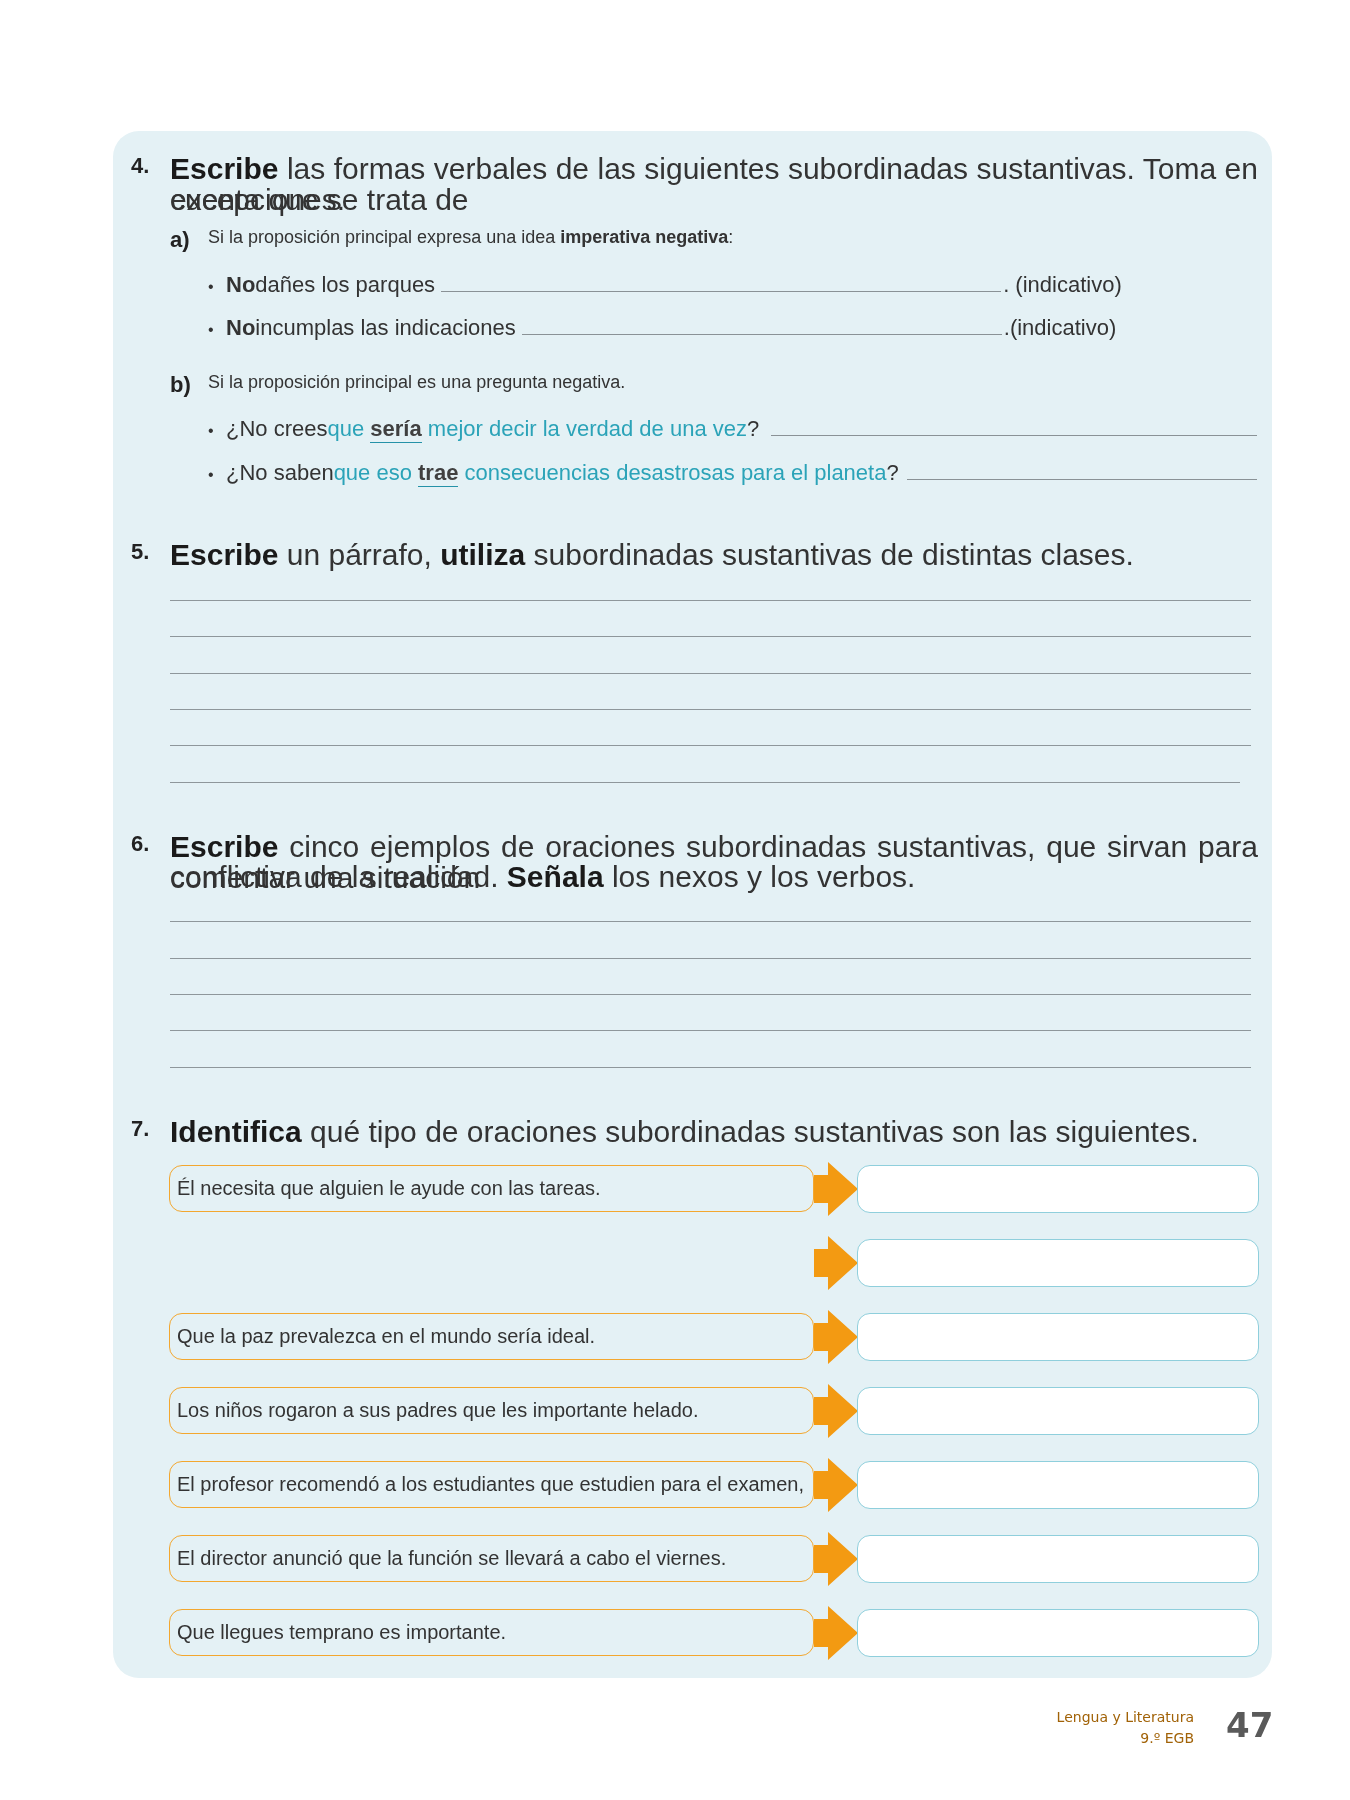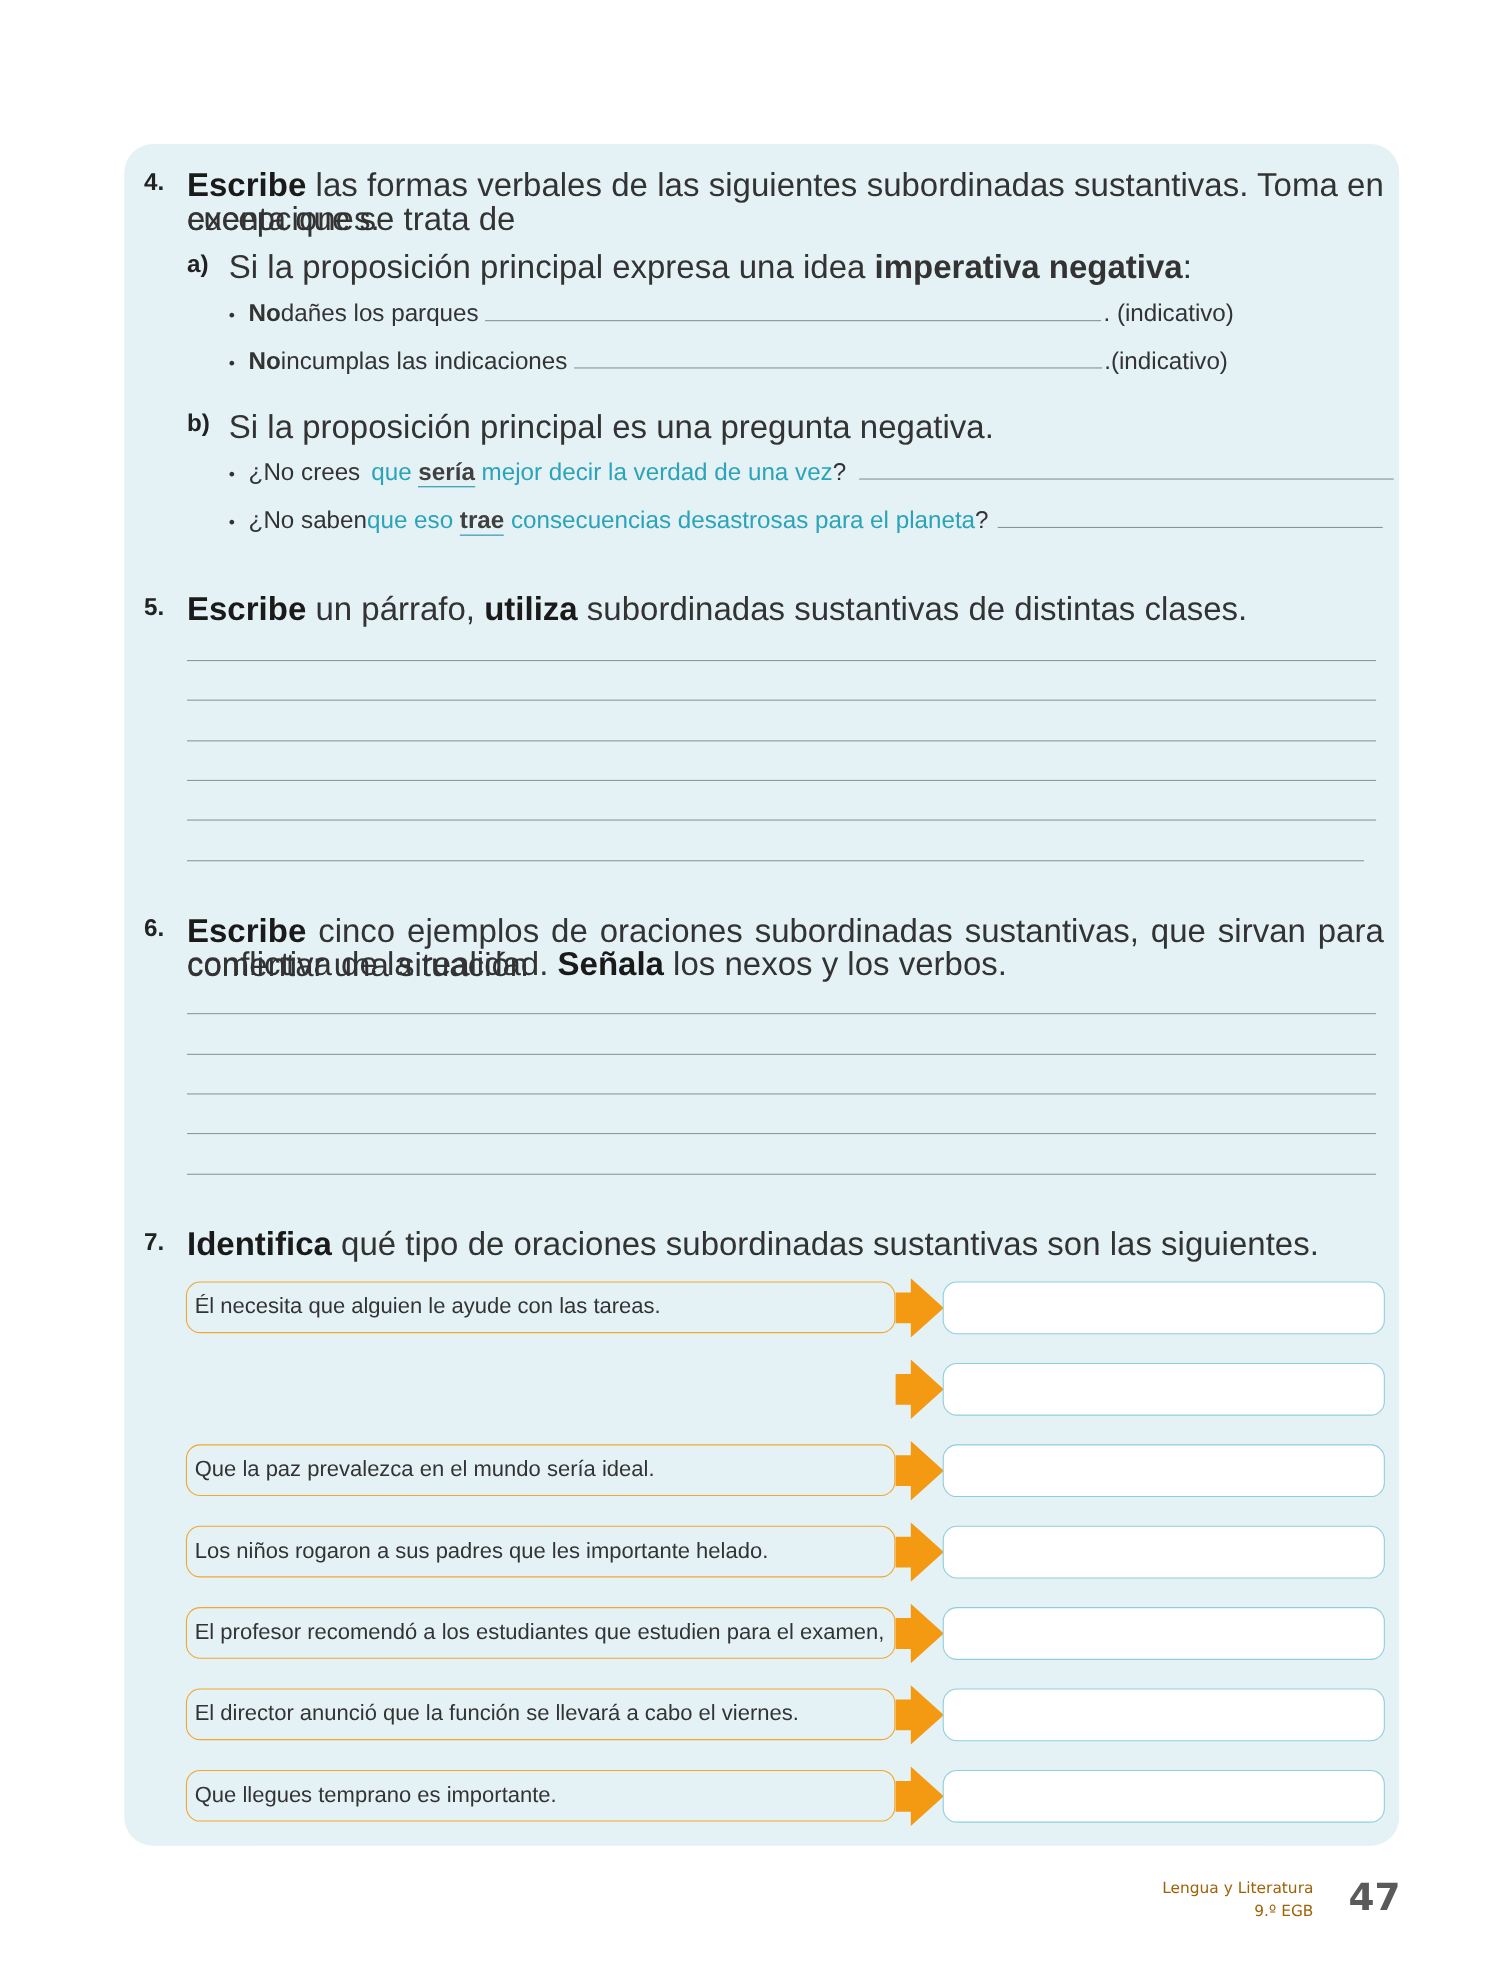--- a/index.html
+++ b/index.html
@@ -10,21 +10,21 @@
   }
   .panel {
     position: absolute; left: 113px; top: 131px; width: 1159px; height: 1547px;
     background: #e4f1f5; border-radius: 26px;
   }
   .qnum { position: absolute; left: 131px; font-weight: bold; font-size: 22px; color: #222; }
   .qtext { position: absolute; left: 170px; width: 1088px; font-size: 30px; line-height: 31px; color: #333; }
   .qtext b { color: #1a1a1a; }
   .justify { text-align: justify; text-align-last: left; }
   .sub-label { position: absolute; left: 170px; font-weight: bold; font-size: 22px; color: #222; }
-  .sub-text { position: absolute; left: 208px; font-size: 30px; color: #333; white-space: nowrap; text-align: right; }
+  .sub-text { position: absolute; left: 208px; font-size: 18px; color: #333; white-space: nowrap; text-align: right; }
   .bullet-row { position: absolute; left: 208px; font-size: 22px; color: #333; white-space: nowrap; display: flex; align-items: baseline; }
   .bullet-dot { display: inline-block; width: 18px; font-size: 16px; color: #333; }
   .blank { display: inline-block; border-bottom: 1.5px solid #8a9296; height: 1px; margin: 0 2px 0 6px; vertical-align: baseline; }
   .teal { color: #2ba3b8; }
   .teal-verb { color: #404040; font-weight: bold; border-bottom: 1.5px solid #2592a8; }
   .write-line { position: absolute; left: 170px; height: 0; border-top: 1.5px solid #8e979b; }
   .row { position: absolute; left: 169px; height: 50px; width: 1090px; }
   .sentence-box {
     position: absolute; left: 0; top: 0; width: 645px; height: 47px;
     border: 1.5px solid #f3a72f; border-radius: 13px; background: #e4f1f5;
@@ -74,21 +74,21 @@
   <span class="blank" style="width:480px;"></span>
   <span>.(indicativo)</span>
 </div>
 
 <div class="sub-label" style="top:372px;">b)</div>
 <div class="sub-text" style="top:372px;">Si la proposición principal es una pregunta negativa.</div>
 
 <div class="bullet-row" style="top:416px;">
   <span class="bullet-dot">•</span>
   <span>¿No crees </span>
-  <span class="teal" style="white-space:pre;margin-left:10px;">que </span>
+  <span class="teal" style="white-space:pre;">que </span>
   <span class="teal-verb">sería</span>
   <span class="teal" style="white-space:pre;"> mejor decir la verdad de una vez</span>
   <span>?</span>
   <span class="blank" style="width:486px; margin-left:12px;"></span>
 </div>
 <div class="bullet-row" style="top:460px;">
   <span class="bullet-dot">•</span>
   <span>¿No saben </span>
   <span class="teal" style="white-space:pre;">que eso </span>
   <span class="teal-verb">trae</span>

